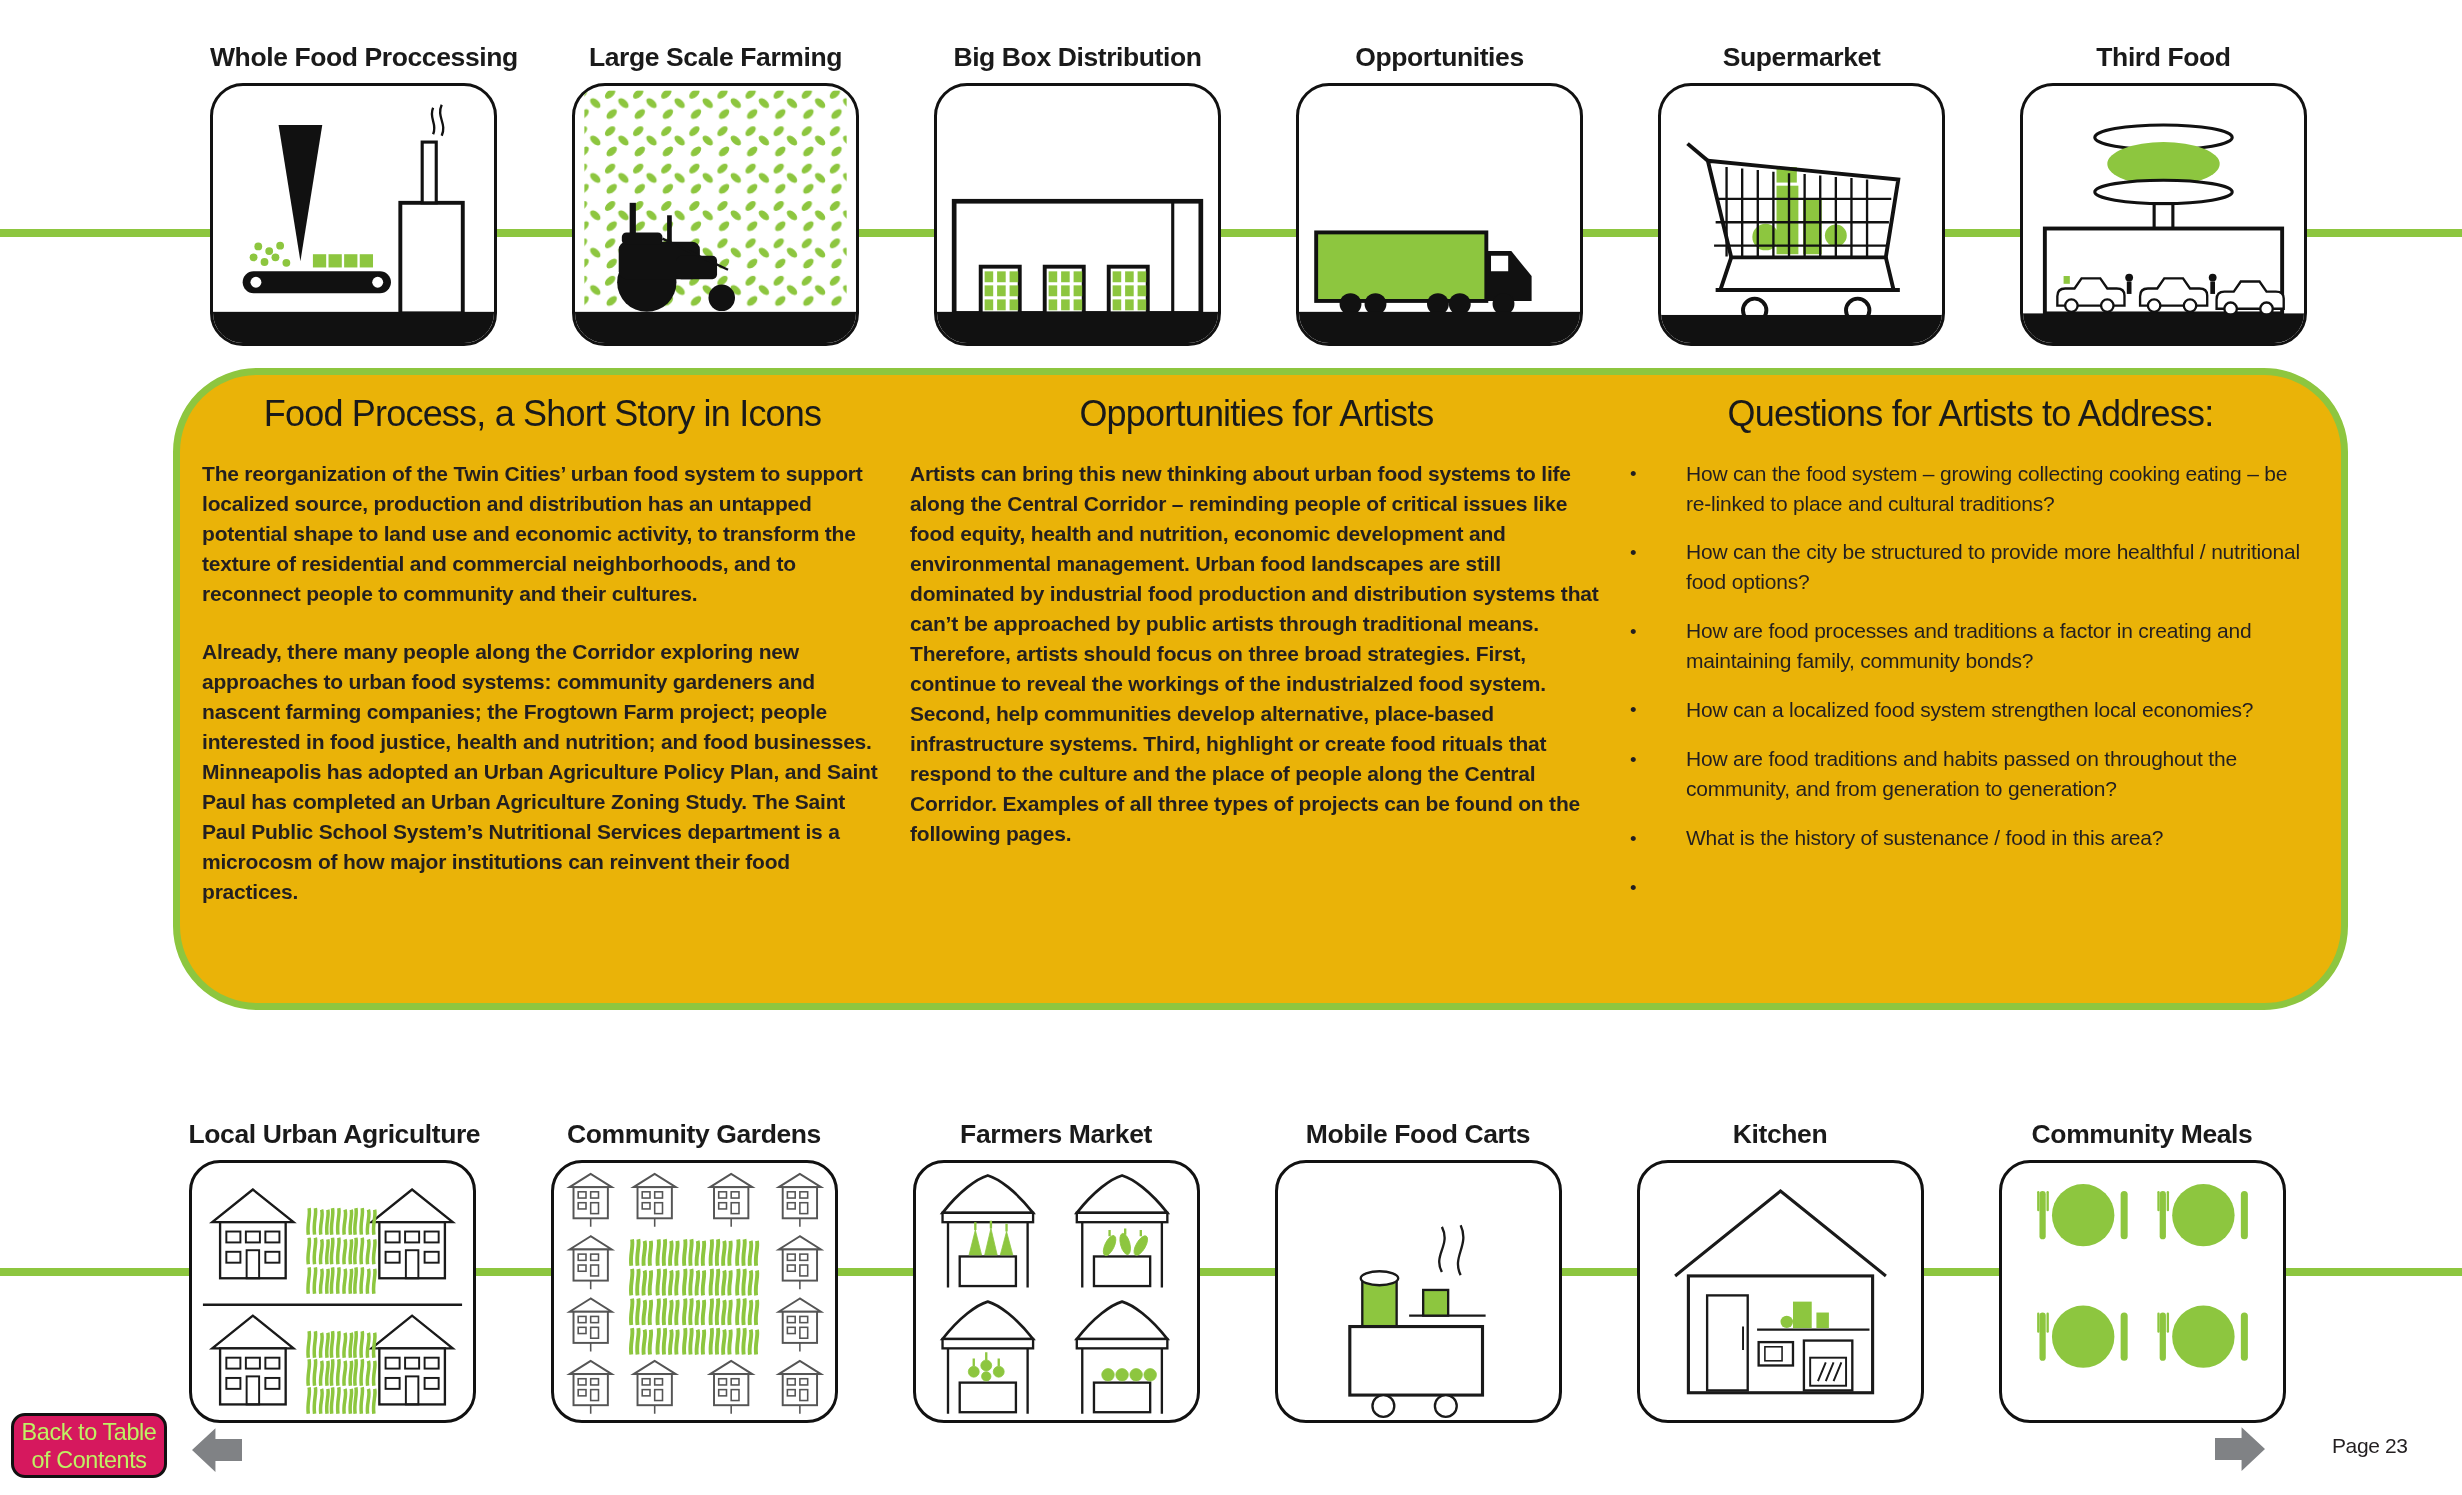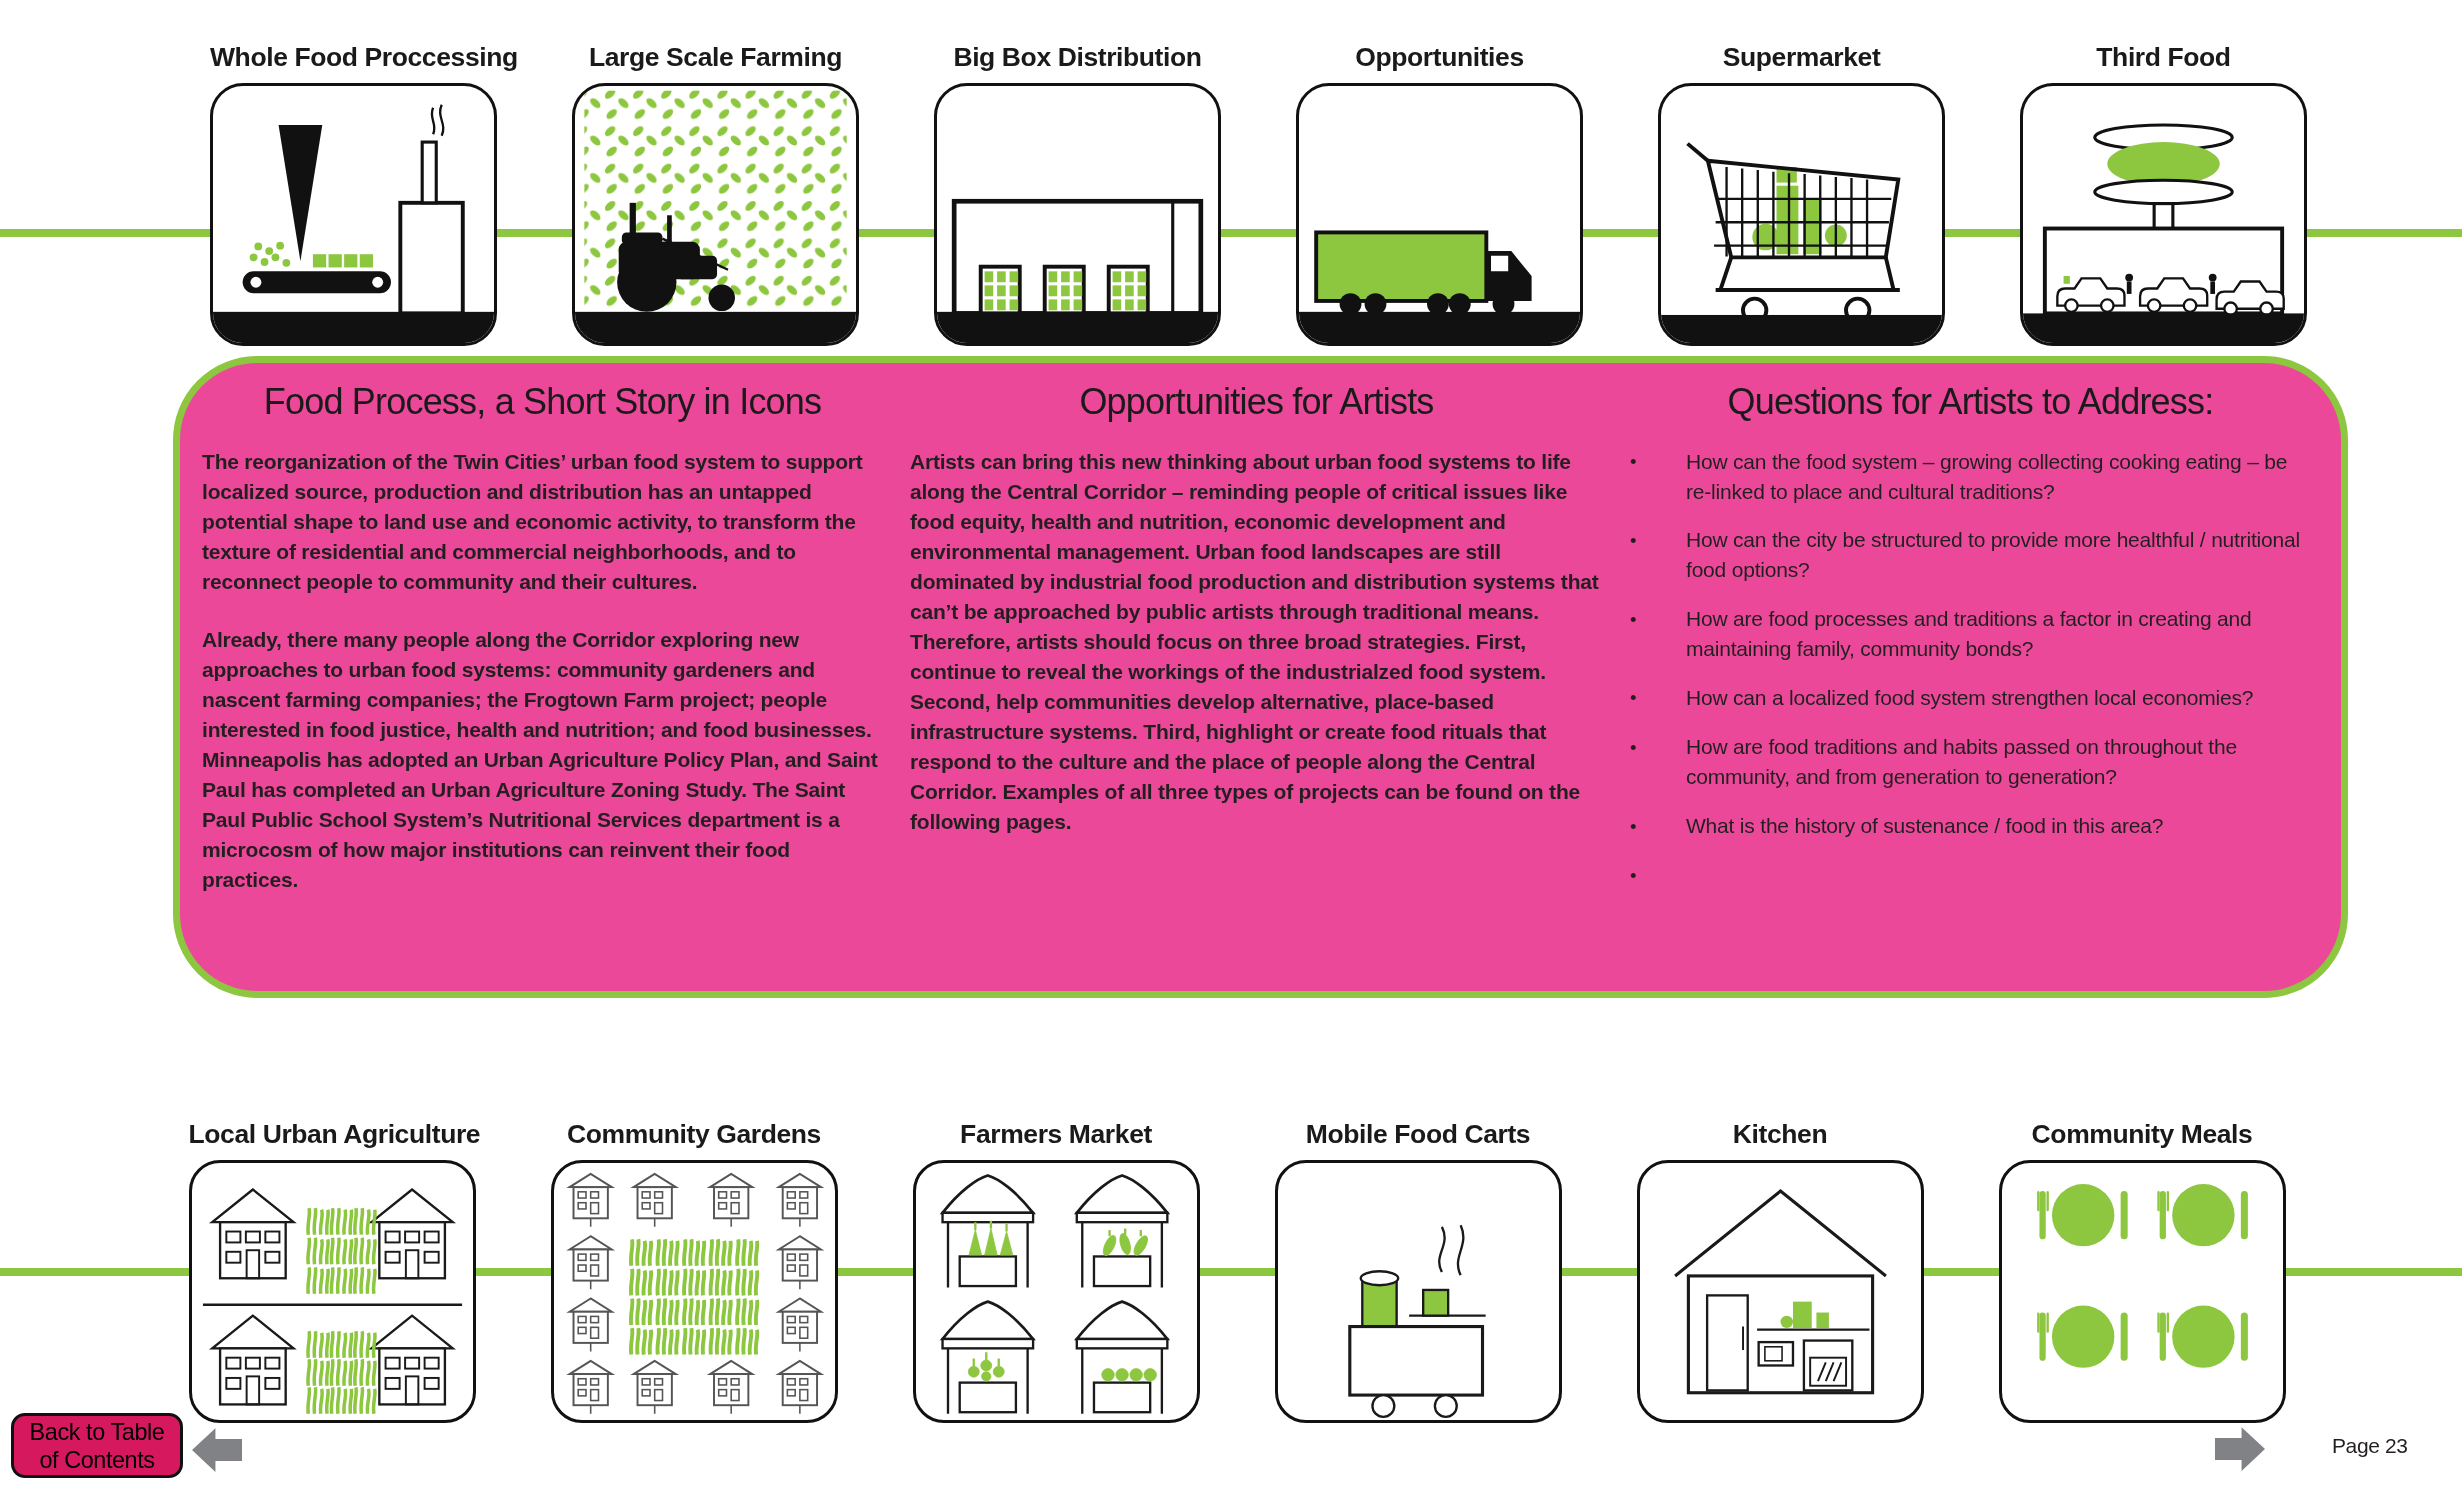--- a/index.html
+++ b/index.html
@@ -14,39 +14,39 @@
   .icon-row{position:absolute;left:0;width:2462px;display:flex;justify-content:center;gap:75px;padding-left:55px;box-sizing:border-box;z-index:2;}
   .top-row{top:40px;}
   .bottom-row{top:1117px;padding-left:12px;}
   .icon-block{width:287px;flex:0 0 287px;text-align:center;}
   .icon-label{font-size:26.5px;font-weight:600;letter-spacing:-0.4px;color:#1a1a1a;height:34px;line-height:34px;margin-bottom:9.3px;white-space:nowrap;}
   .tile{height:263px;background:#fff;border:3.9px solid #111;border-radius:33px;overflow:hidden;box-sizing:border-box;position:relative;}
   .tile-bottom{border-width:3.1px;border-radius:31px;}
   .tile svg{display:block;width:100%;height:100%;}
 
   .info-box{
-    position:absolute;left:173px;top:356px;width:2175px;height:642px;box-sizing:border-box;
-    border:7px solid #8dc63f;border-radius:84px;background:#ec4899;z-index:1;
+    position:absolute;left:173px;top:368px;width:2175px;height:642px;box-sizing:border-box;
+    border:7px solid #8dc63f;border-radius:84px;background:#eab308;z-index:1;
     display:grid;grid-template-columns:681px 693px 681px;column-gap:27px;
     padding:17px 23.4px 18.7px 22px;overflow:hidden;
   }
   .col h2{
     margin:0 0 23.4px 0;font-size:36px;font-weight:500;letter-spacing:-0.8px;
     text-align:center;color:#1a1a1a;line-height:1.2;
   }
   .col p{
     margin:0 0 28px 0;font-size:21px;line-height:30px;letter-spacing:-0.2px;color:#231f20;font-weight:bold;
   }
   .col ul{list-style:none;margin:0;padding:0;}
   .col li{display:flex;margin-bottom:18.7px;font-size:21px;line-height:30px;letter-spacing:-0.2px;}
   .col li .bullet{flex:0 0 56px;font-size:18.7px;padding-top:0.8px;color:#231f20;}
 
   .back-btn{
-    position:absolute;left:11px;top:1413px;width:172px;height:65px;box-sizing:border-box;
-    background:#d6185e;border:3.1px solid #111;border-radius:14px;color:#000000;
+    position:absolute;left:11px;top:1413px;width:156px;height:65px;box-sizing:border-box;
+    background:#d6185e;border:3.1px solid #111;border-radius:14px;color:#bef264;
     display:flex;flex-direction:column;align-items:center;justify-content:center;
     font-size:23.4px;font-weight:500;line-height:28px;letter-spacing:-0.4px;cursor:pointer;z-index:3;
   }
   .nav-arrow{position:absolute;z-index:3;cursor:pointer;}
   .arrow-left{left:192px;top:1428px;}
   .arrow-right{left:2215px;top:1427px;}
   .page-num{position:absolute;left:2332px;top:1434px;font-size:21px;letter-spacing:-0.4px;color:#231f20;z-index:3;}
 </style>
 </head>
 <body>

